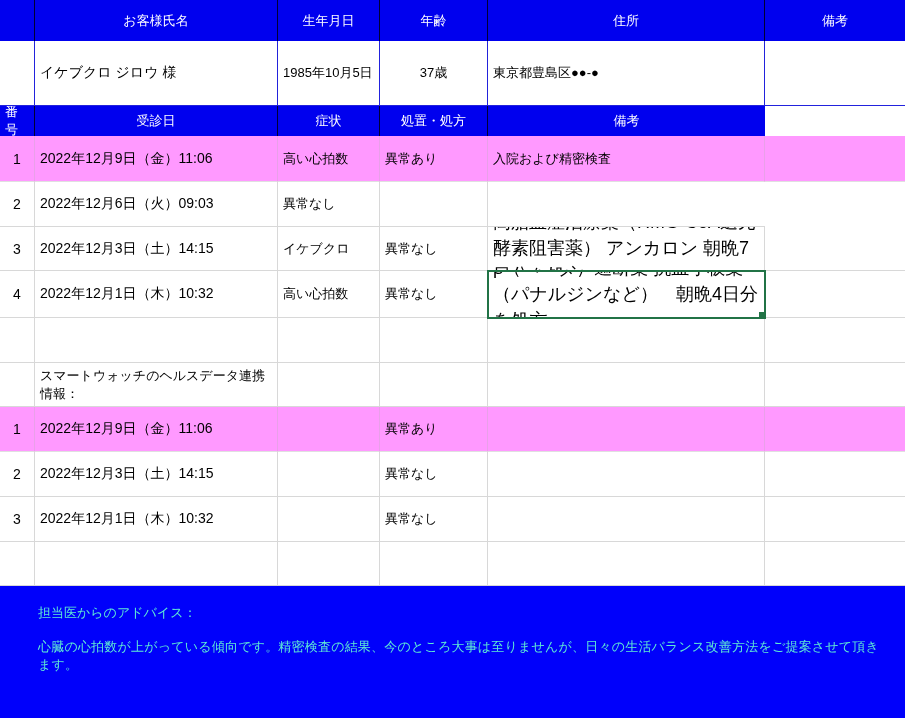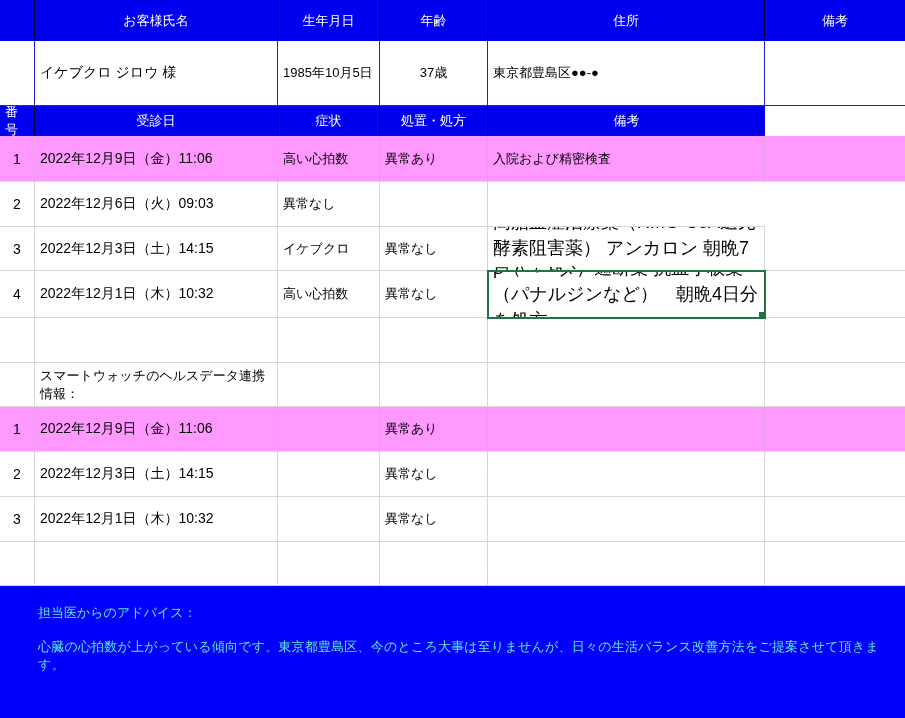--- a/index.html
+++ b/index.html
@@ -221,16 +221,16 @@
     <div class="cell"></div>
     <div class="cell"></div>
     <div class="cell"></div>
     <div class="cell"></div>
     <div class="cell"></div>
     <div class="cell"></div>
   </div>
 
   <div class="footer">
     <div class="advice-title">担当医からのアドバイス：</div>
-    <div class="advice-body">心臓の心拍数が上がっている傾向です。東京都豊島区、今のところ大事は至りませんが、日々の生活バランス改善方法をご提案させて頂きます。</div>
+    <div class="advice-body">心臓の心拍数が上がっている傾向です。精密検査の結果、今のところ大事は至りませんが、日々の生活バランス改善方法をご提案させて頂きます。</div>
   </div>
 
 </div>
 
 </body></html>

